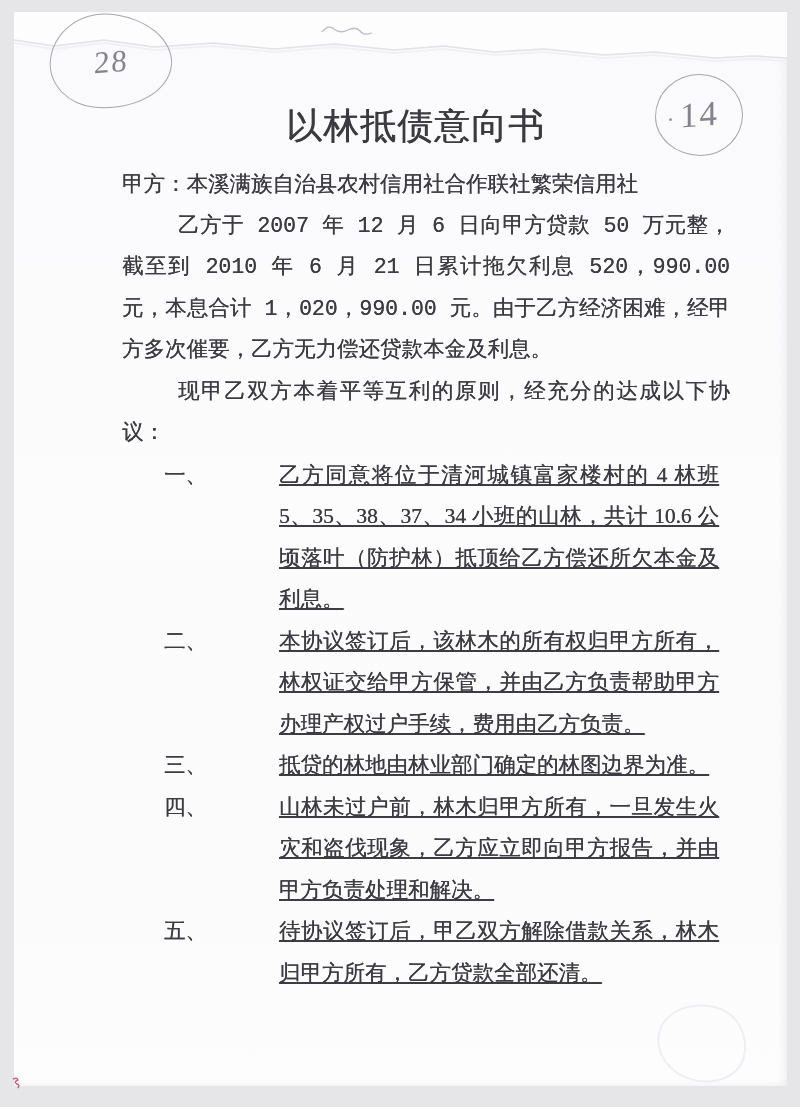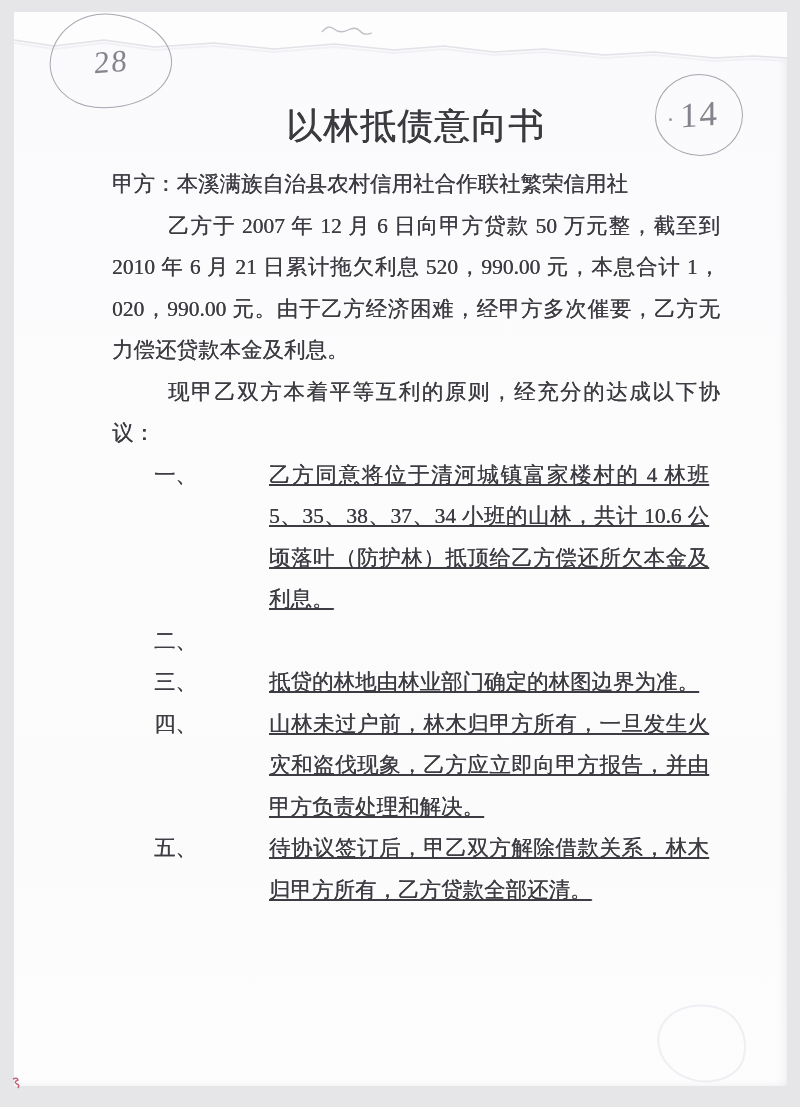--- a/index.html
+++ b/index.html
@@ -37,26 +37,26 @@
   .circ-14 span{font-size:35px;transform:rotate(-4deg) skewX(-4deg);}
   .circ-14 .dot{position:absolute;left:14px;top:44px;width:3px;height:3px;border-radius:50%;background:#9a9aa3;}
   
   .title{
     position:absolute;left:15px;top:90px;width:100%;margin:0;
     text-align:center;font-size:36px;font-weight:normal;
     color:#3a3a3f;letter-spacing:1px;
     text-shadow:.45px 0 0 currentColor;
   }
   .doc{
-    position:absolute;left:98px;top:152px;width:608px;
+    position:absolute;left:108px;top:152px;width:608px;
     font-size:21.5px;line-height:41.5px;color:#3c3c42;
     text-shadow:.2px 0 0 currentColor;
   }
   .doc p{margin:0;text-align:justify;text-justify:inter-ideograph;}
-  .doc p.indent{text-indent:56px;}
+  .doc p.indent{text-indent:56px;font-family:Liberation Mono, monospace;}
   .items{margin-top:0;}
   .item{display:flex;margin-left:42px;}
   .item .marker{width:115px;flex:0 0 115px;}
   .item .content{width:440px;flex:0 0 440px;text-align:justify;text-justify:inter-ideograph;text-decoration:underline;}
   
   .scribble{position:absolute;left:306px;top:10px;pointer-events:none;}
   .faint-loop{
     position:absolute;right:40px;bottom:4px;width:86px;height:74px;
     border:2px solid #ededf2;border-radius:55% 45% 50% 50%/50% 55% 45% 50%;
     transform:rotate(14deg);opacity:.9;
@@ -98,20 +98,21 @@
       <p class="indent">乙方于 2007 年 12 月 6 日向甲方贷款 50 万元整，截至到 2010 年 6 月 21 日累计拖欠利息 520，990.00 元，本息合计 1，020，990.00 元。由于乙方经济困难，经甲方多次催要，乙方无力偿还贷款本金及利息。</p>
       <p class="indent">现甲乙双方本着平等互利的原则，经充分的达成以下协议：</p>
 
       <div class="items">
         <div class="item">
           <span class="marker">一、</span>
           <span class="content">乙方同意将位于清河城镇富家楼村的 4 林班 5、35、38、37、34 小班的山林，共计 10.6 公顷落叶（防护林）抵顶给乙方偿还所欠本金及利息。</span>
         </div>
         <div class="item">
           <span class="marker">二、</span>
+          <span class="content">本协议签订后，该林木的所有权归甲方所有，林权证交给甲方保管，并由乙方负责帮助甲方办理产权过户手续，费用由乙方负责。</span>
         </div>
         <div class="item">
           <span class="marker">三、</span>
           <span class="content">抵贷的林地由林业部门确定的林图边界为准。</span>
         </div>
         <div class="item">
           <span class="marker">四、</span>
           <span class="content">山林未过户前，林木归甲方所有，一旦发生火灾和盗伐现象，乙方应立即向甲方报告，并由甲方负责处理和解决。</span>
         </div>
         <div class="item">

